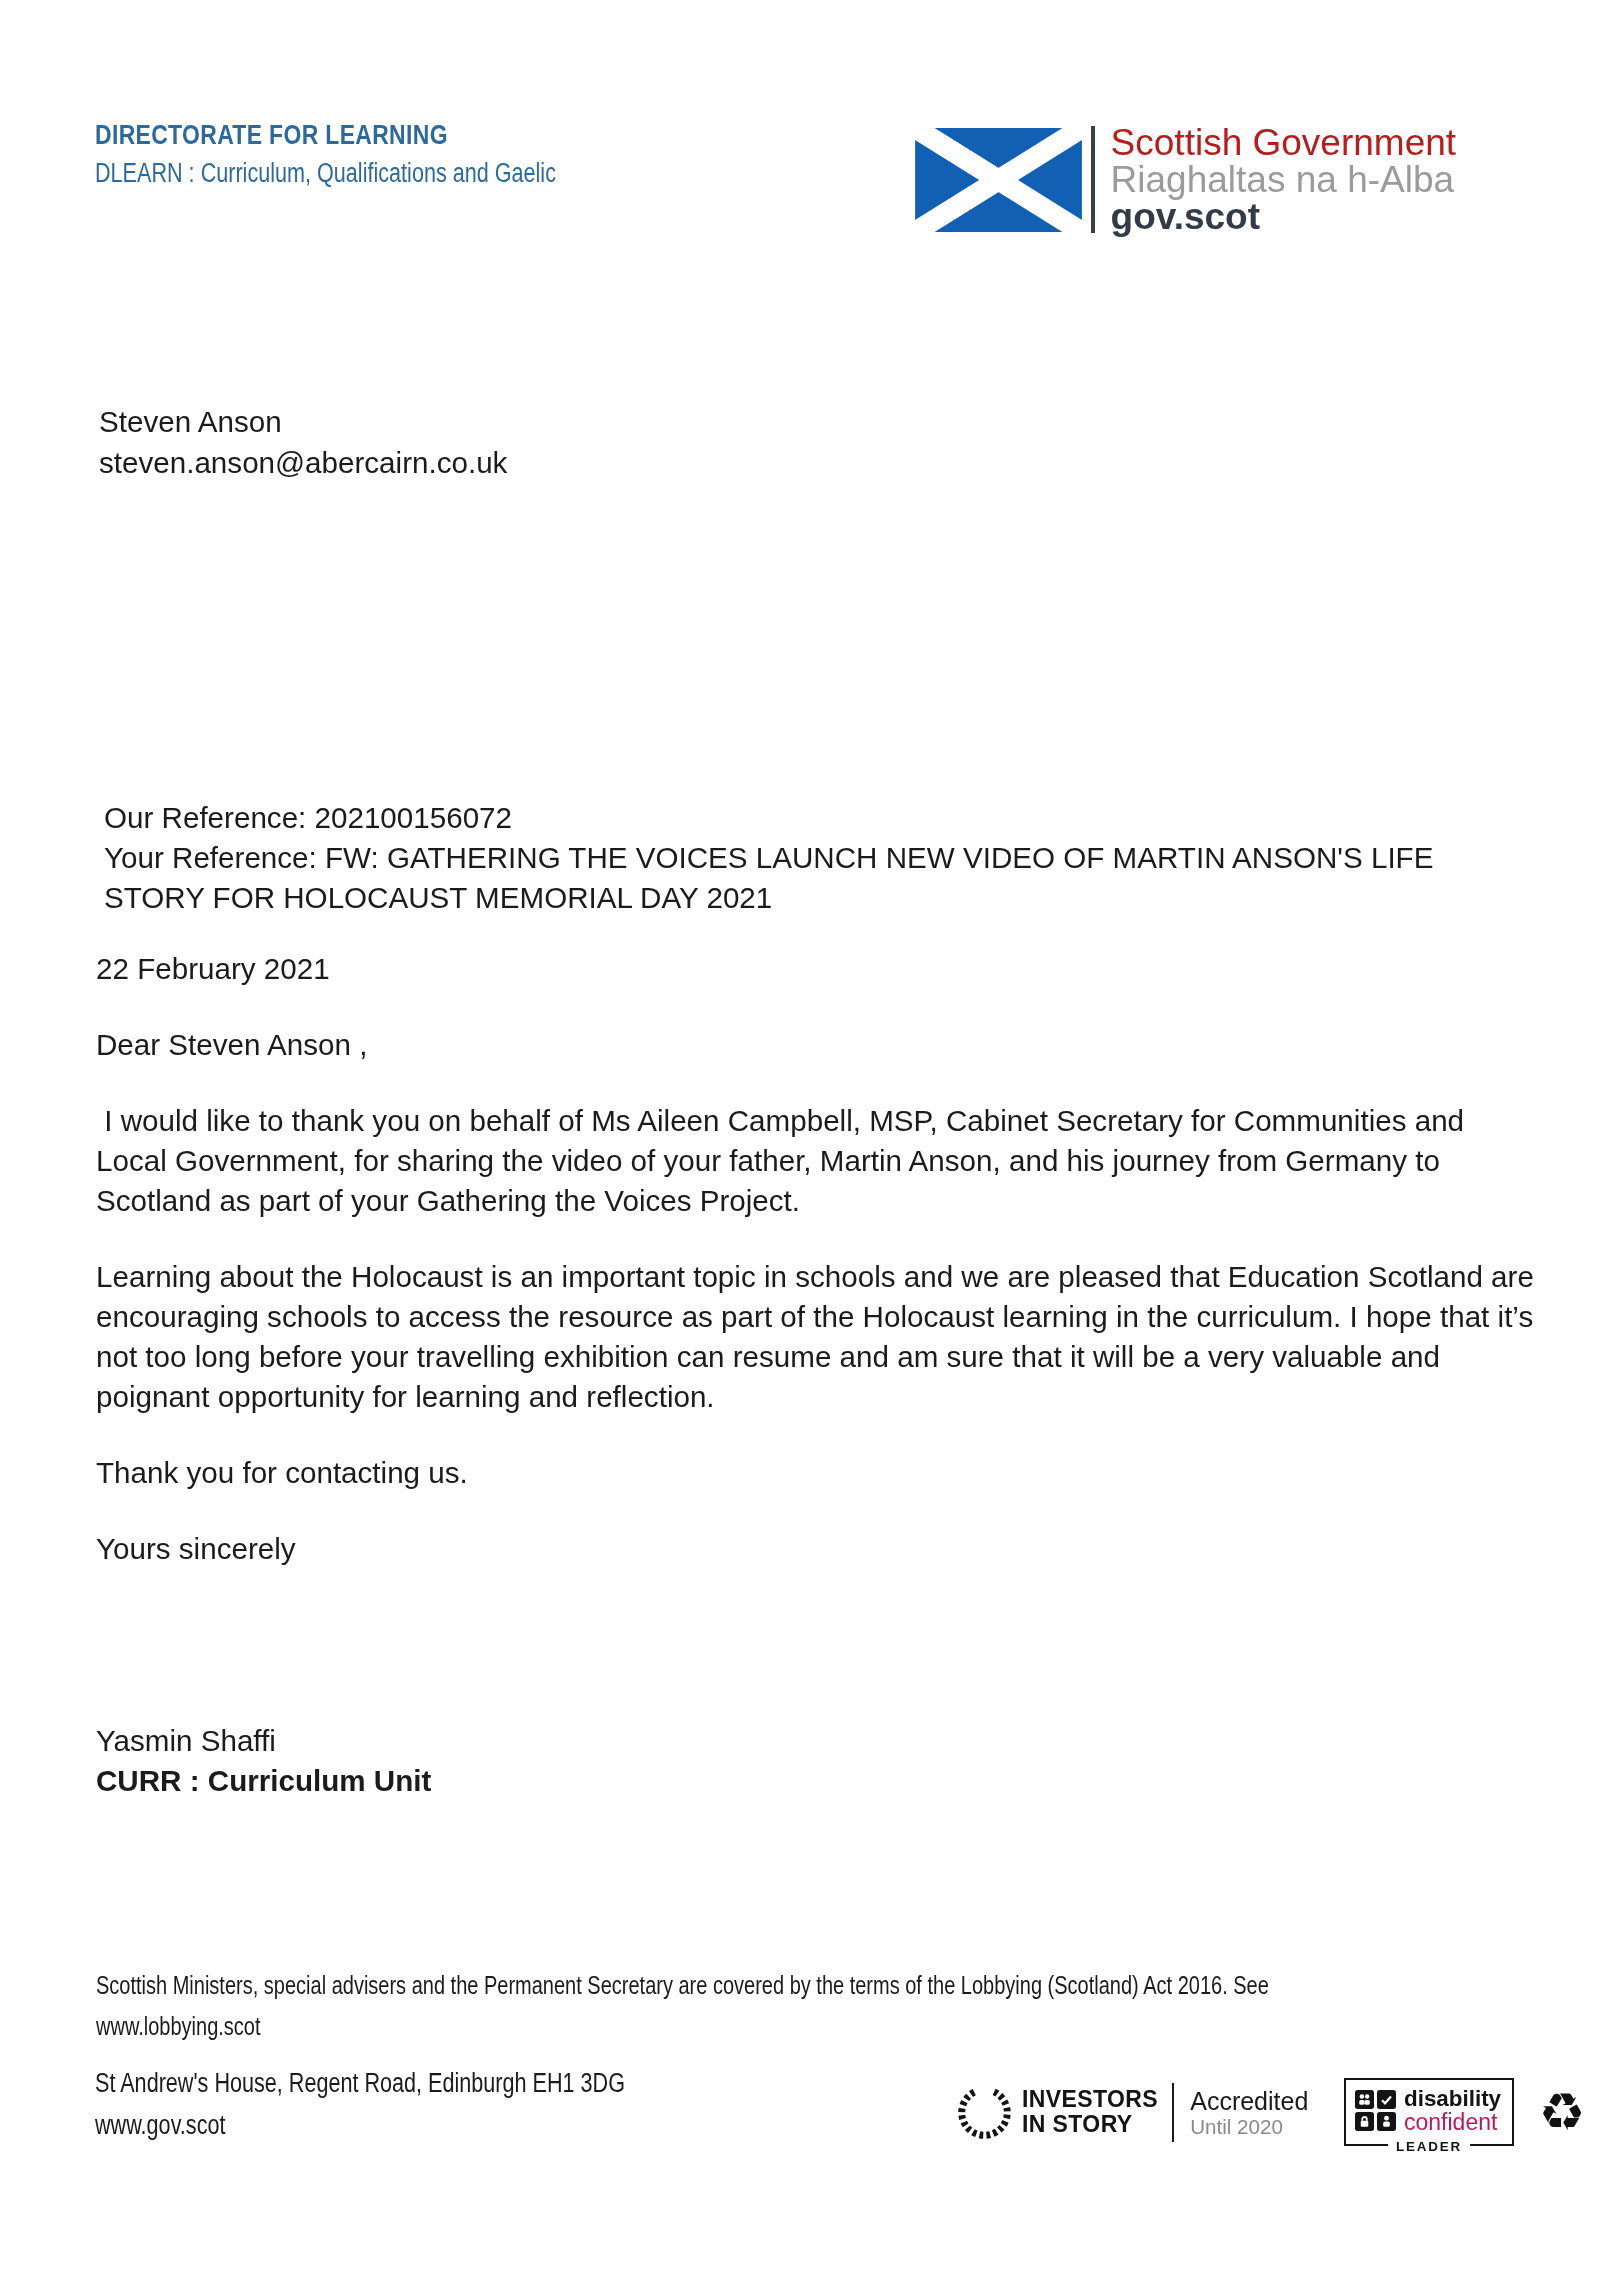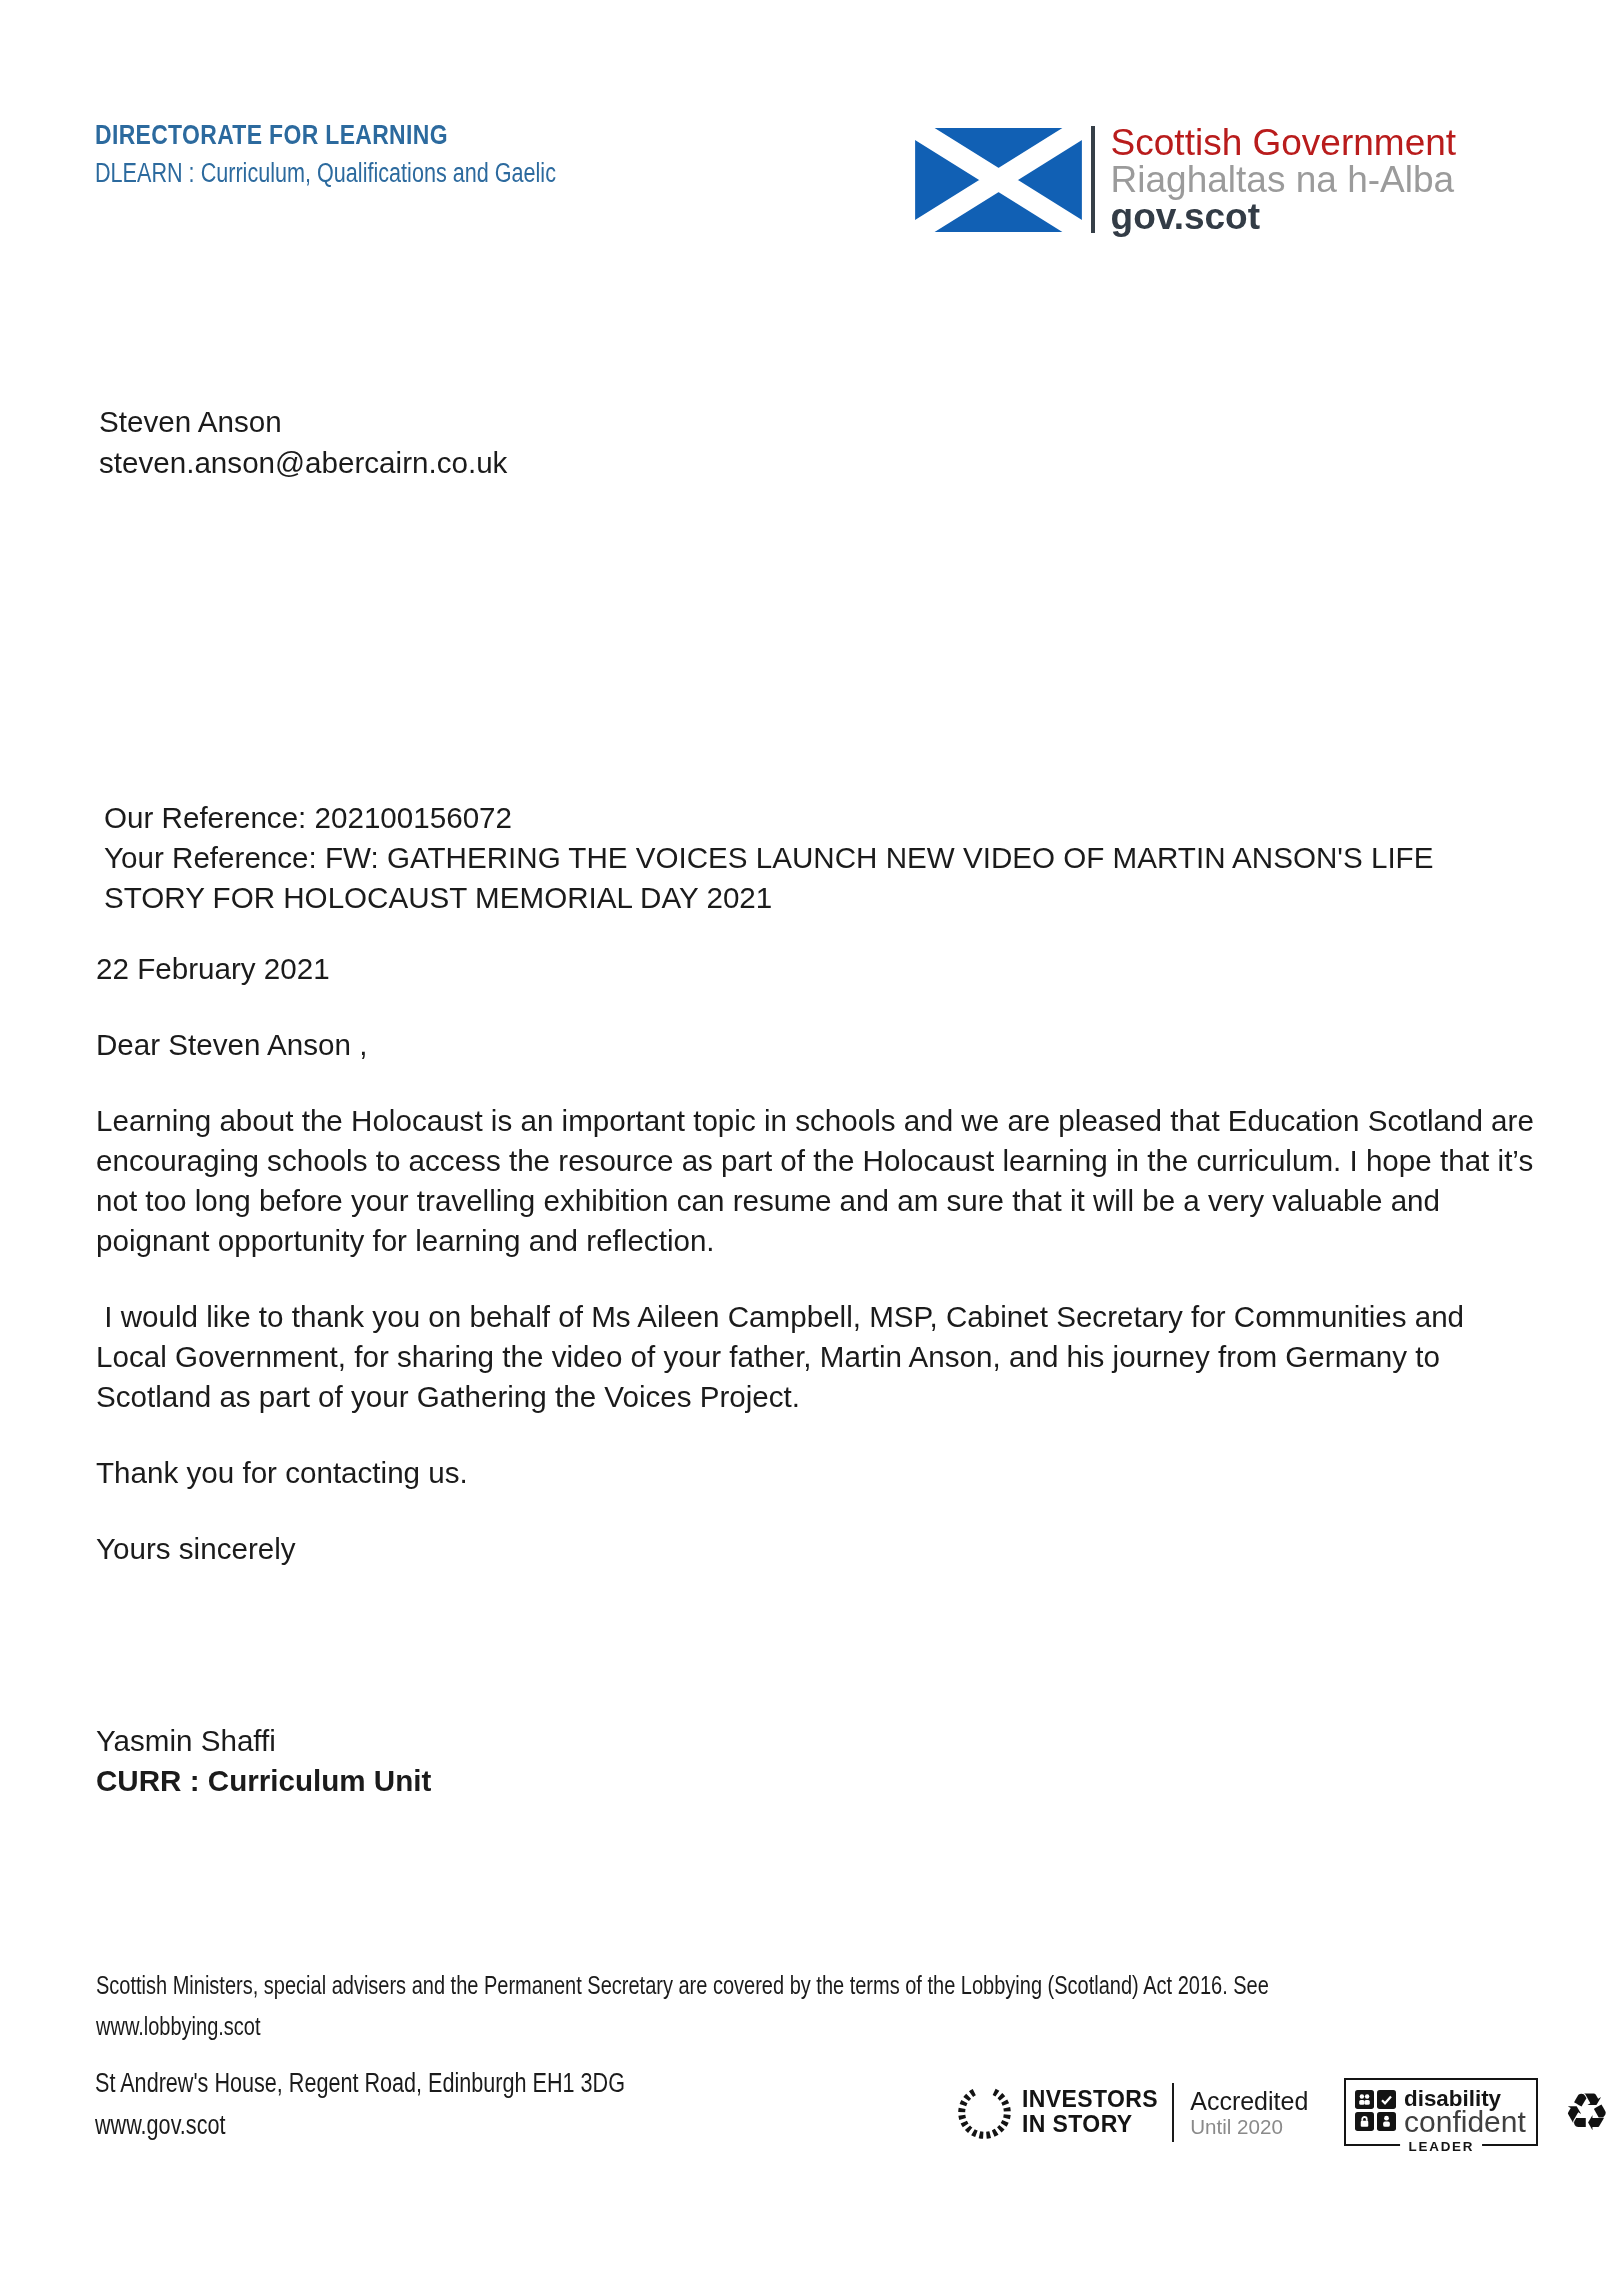--- a/index.html
+++ b/index.html
@@ -39,21 +39,21 @@
   .badge-divider{width:1.8px;height:59px;background:#1a1a1a;margin:0 16px 0 14.3px;}
   .accredited{display:flex;flex-direction:column;justify-content:flex-end;}
   .accredited-main{font-size:25px;color:#1a1a1a;line-height:28px;}
   .accredited-until{font-size:20.6px;color:#8a8a8a;line-height:23px;}
   .dc-badge{position:relative;margin-left:36px;border:2.7px solid #141414;display:flex;align-items:center;padding:8px 10.7px 10.7px 9px;background:#fff;}
   .dc-grid{display:grid;grid-template-columns:repeat(2,19px);grid-auto-rows:19px;gap:2.7px;}
   .dc-tile{background:#141414;border-radius:2.7px;display:flex;align-items:center;justify-content:center;}
   .dc-tile svg{display:block;}
   .dc-words{margin-left:8px;}
   .dc-word1{font-size:22.4px;font-weight:bold;line-height:22.4px;color:#141414;}
-  .dc-word2{font-size:30px;line-height:22.4px;color:#404040;}
+  .dc-word2{font-size:23px;line-height:22.4px;color:#be185d;}
   .dc-leader{position:absolute;left:50%;bottom:-9.9px;transform:translateX(-50%);background:#ffffff;padding:0 8px;font-size:13.4px;font-weight:bold;letter-spacing:1.8px;color:#141414;white-space:nowrap;}
   .recycle{font-size:52px;color:#111;margin-left:25px;line-height:52px;}
 </style>
 </head>
 <body>
 
 <div class="page">
 
   <div class="letterhead">
     <div class="lh-line1">DIRECTORATE FOR LEARNING</div>
@@ -78,22 +78,22 @@
     <div>steven.anson@abercairn.co.uk</div>
   </div>
 
   <div class="letter">
     <div class="refs">
       <div>Our Reference: 202100156072</div>
       <div>Your Reference: FW: GATHERING THE VOICES LAUNCH NEW VIDEO OF MARTIN ANSON'S LIFE STORY FOR HOLOCAUST MEMORIAL DAY 2021</div>
     </div>
     <p class="date">22 February 2021</p>
     <p>Dear Steven Anson ,</p>
+    <p> I would like to thank you on behalf of Ms Aileen Campbell, MSP, Cabinet Secretary for Communities and Local Government, for sharing the video of your father, Martin Anson, and his journey from Germany to Scotland as part of your Gathering the Voices Project.</p>
     <p>Learning about the Holocaust is an important topic in schools and we are pleased that Education Scotland are encouraging schools to access the resource as part of the Holocaust learning in the curriculum. I hope that it’s not too long before your travelling exhibition can resume and am sure that it will be a very valuable and poignant opportunity for learning and reflection.</p>
-    <p> I would like to thank you on behalf of Ms Aileen Campbell, MSP, Cabinet Secretary for Communities and Local Government, for sharing the video of your father, Martin Anson, and his journey from Germany to Scotland as part of your Gathering the Voices Project.</p>
     <p>Thank you for contacting us.</p>
     <p>Yours sincerely</p>
     <div class="sig">
       <div>Yasmin Shaffi</div>
       <div class="sig-unit">CURR : Curriculum Unit</div>
     </div>
   </div>
 
   <div class="lobbying">
     <div>Scottish Ministers, special advisers and the Permanent Secretary are covered by the terms of the Lobbying (Scotland) Act 2016. See</div>

